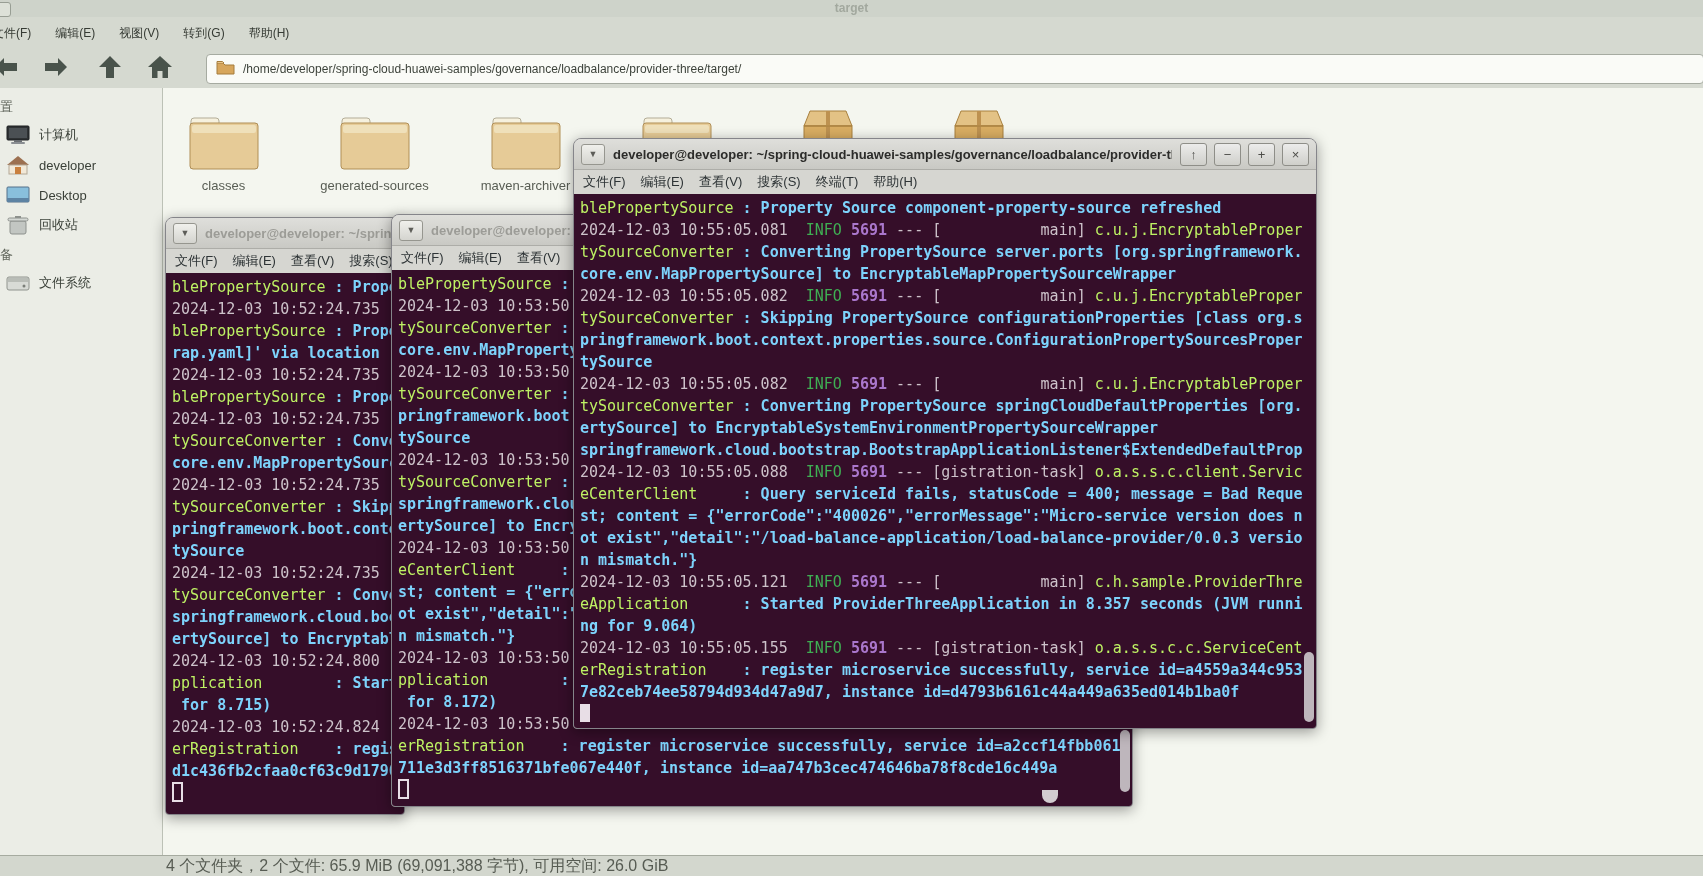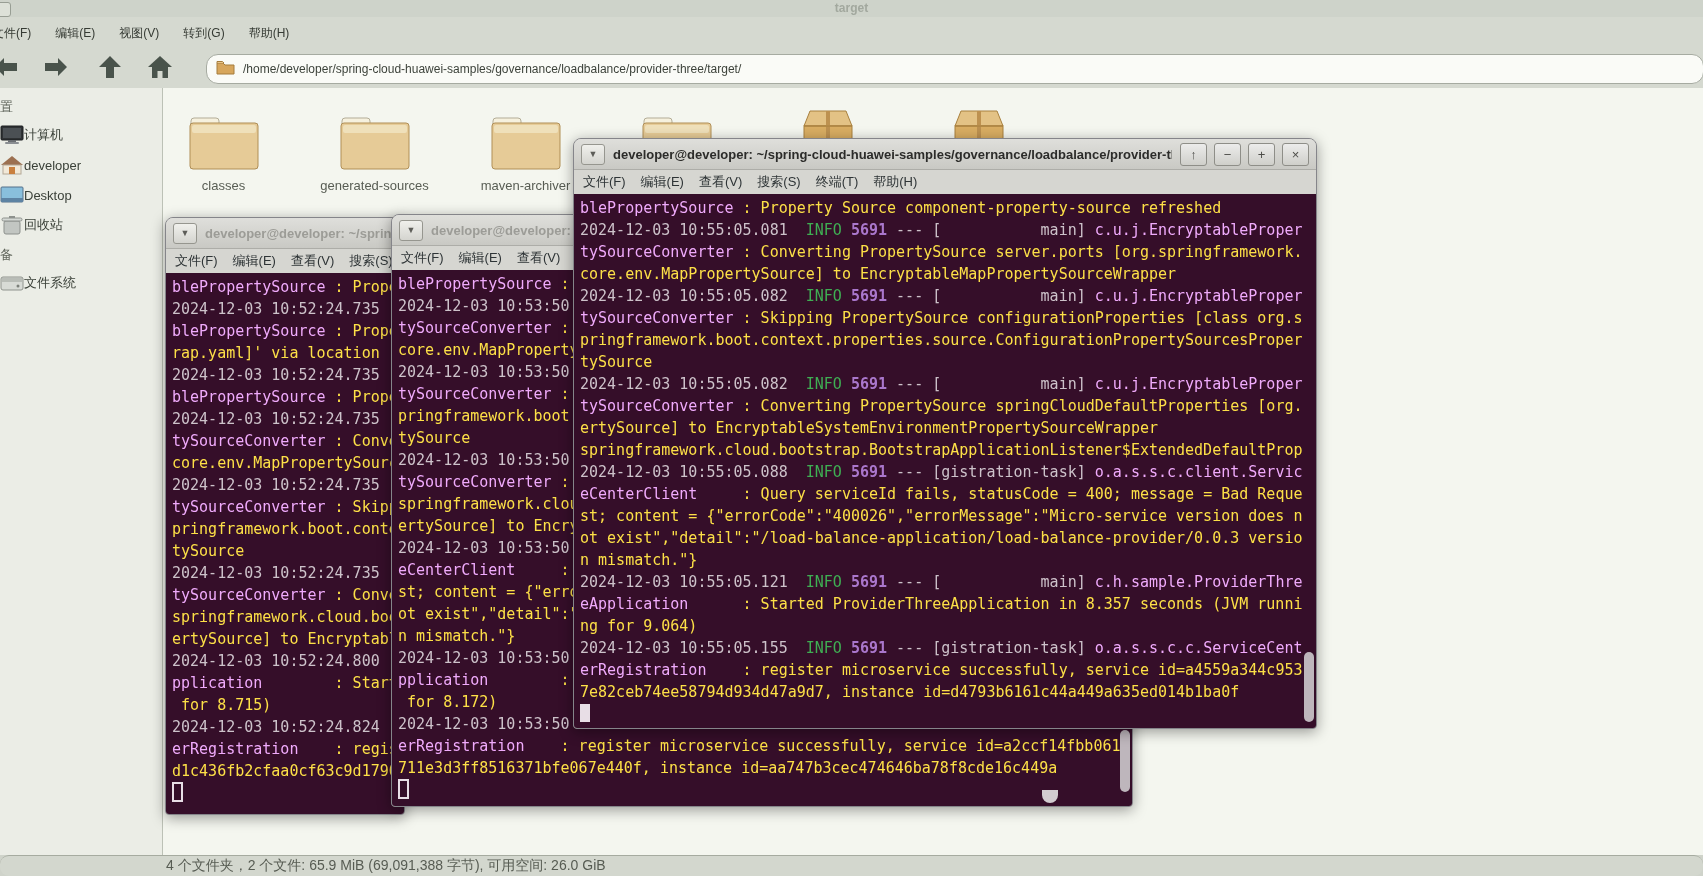--- a/index.html
+++ b/index.html
@@ -17,38 +17,38 @@
   #fm-menubar{position:absolute;top:17px;left:0;right:0;height:33px;background:#d5d9d0;
     display:flex;align-items:center;gap:16px;font-size:12px;color:#363b34;padding-left:2px;}
   #fm-menubar span{padding:2px 4px;white-space:nowrap;}
   #fm-menubar span:first-child{margin-left:-14px;}
 
   #fm-toolbar{position:absolute;top:50px;left:0;right:0;height:38px;background:#d5d9d0;
     border-bottom:1px solid #b9beb3;}
   .nav-btn{position:absolute;top:5px;width:28px;height:28px;display:flex;align-items:center;justify-content:center;}
   #nav-back{left:-8px;} #nav-fwd{left:42px;} #nav-up{left:96px;} #nav-home{left:146px;}
   #addressbar{position:absolute;left:206px;top:4px;width:1478px;height:28px;background:#fafbf7;
-    border:1px solid #a6aba1;border-radius:12px;display:flex;align-items:center;gap:8px;
+    border:1px solid #a6aba1;border-radius:4px;display:flex;align-items:center;gap:8px;
     padding:0 9px;font-size:12px;color:#3c423a;}
 
   #fm-body{position:absolute;top:88px;left:0;right:0;bottom:21px;background:#f4f6ef;}
   #fm-sidebar{position:absolute;left:0;top:0;bottom:0;width:163px;background:#ebede6;
     border-right:1px solid #bcc1b6;padding-top:4px;box-sizing:border-box;}
   .sb-header{font-size:13px;color:#61665c;margin:6px 0 4px 0;position:relative;left:-13px;white-space:nowrap;}
-  .sb-row{display:flex;align-items:center;height:30px;font-size:13px;color:#3a4038;white-space:nowrap;}
+  .sb-row{display:flex;align-items:center;gap:9px;height:30px;padding-left:6px;font-size:13px;color:#3a4038;white-space:nowrap;}
   .sb-icon{width:24px;height:21px;flex:0 0 auto;}
 
   #folder-row{position:absolute;left:155px;top:14px;display:flex;gap:14px;}
   .folder-item{width:137px;display:flex;flex-direction:column;align-items:center;}
   .folder-item .ficon{height:70px;display:flex;align-items:flex-end;justify-content:center;}
   .folder-item .flabel{margin-top:6px;font-size:13px;color:#585d54;text-align:center;}
 
   #fm-statusbar{position:absolute;bottom:0;left:0;right:0;height:21px;background:#d3d7ce;
     border-top:1px solid #a6aba0;display:flex;align-items:center;padding-left:166px;
-    font-size:14px;color:#575c53;box-sizing:border-box;border-radius:9px;}
+    font-size:16px;color:#575c53;box-sizing:border-box;}
 
   
   .term{position:absolute;border:1px solid #85858a;border-radius:8px 8px 4px 4px;
     background:#d6d6d1;overflow:hidden;box-shadow:0 3px 14px rgba(0,0,0,.38);}
   #term-back{left:165px;top:217px;width:238px;height:596px;z-index:10;}
   #term-mid {left:391px;top:214px;width:740px;height:591px;z-index:20;}
   #term-front{left:573px;top:138px;width:742px;height:589px;z-index:30;}
 
   .t-titlebar{height:30px;display:flex;align-items:center;gap:8px;padding:0 7px;
     background:linear-gradient(#dfdfdb,#c9c9c4);border-bottom:1px solid #adada8;}
@@ -60,22 +60,22 @@
   .t-buttons{display:flex;gap:7px;flex:0 0 auto;}
   .t-btn{width:25px;height:21px;border:1px solid #8e8e88;border-radius:3px;
     background:linear-gradient(#ececе8,#cfcfca);background:linear-gradient(#ececeb,#cfcfca);
     font-size:13px;color:#4c4c48;display:flex;align-items:center;justify-content:center;line-height:1;}
   .t-menubar{height:24px;background:#d6d6d1;display:flex;align-items:center;gap:15px;
     padding:0 9px;font-size:13px;color:#2e3436;white-space:nowrap;overflow:hidden;}
   .t-content{position:absolute;top:55px;left:0;right:0;bottom:0;background:#350e29;
     padding:3px 6px;font-family:"DejaVu Sans Mono",monospace;font-size:15px;line-height:22px;
     overflow:hidden;}
   .tline{white-space:pre;height:22px;}
-  .c-logger{color:#f0abfc;} .c-dim{color:#cdc2ca;} .c-info{color:#3fae53;}
-  .c-pid{color:#aa77cc;font-weight:bold;} .c-msg{color:#fde047;}
+  .c-logger{color:#bef264;} .c-dim{color:#cdc2ca;} .c-info{color:#3fae53;}
+  .c-pid{color:#aa77cc;font-weight:bold;} .c-msg{color:#7dd3fc;font-weight:bold;}
   .c-cursor-block{display:inline-block;width:10px;height:18px;background:#e8dee6;vertical-align:-3px;}
   .c-cursor-hollow{display:inline-block;width:11px;height:20px;border:2px solid #e8dee6;
     box-sizing:border-box;vertical-align:-4px;}
 
   .front-scroll{position:absolute;right:2px;bottom:6px;width:10px;height:70px;
     background:#beb6bc;border-radius:5px;z-index:5;}
   .mid-scroll{position:absolute;right:2px;top:515px;width:10px;height:62px;
     background:#beb6bc;border-radius:5px;z-index:5;}
   .mid-scroll-corner{position:absolute;left:650px;bottom:3px;width:16px;height:13px;
     background:#d2ccd0;border-radius:0 0 9px 9px;z-index:5;}

